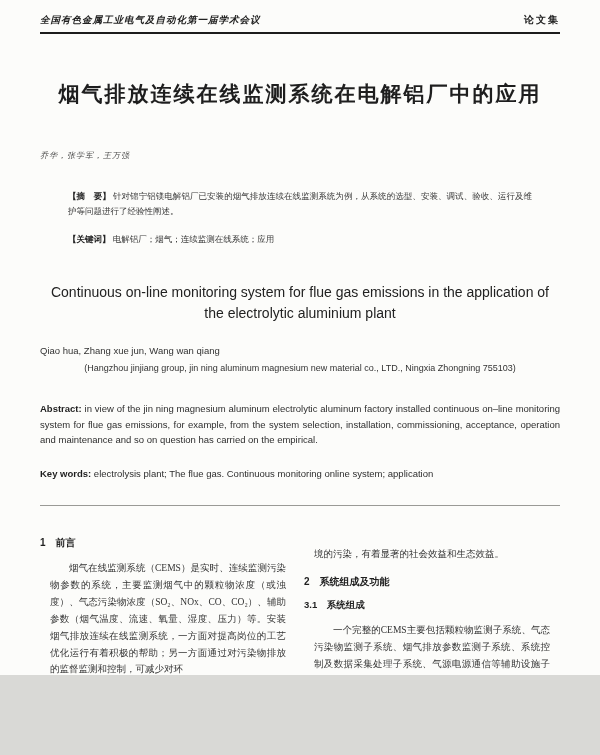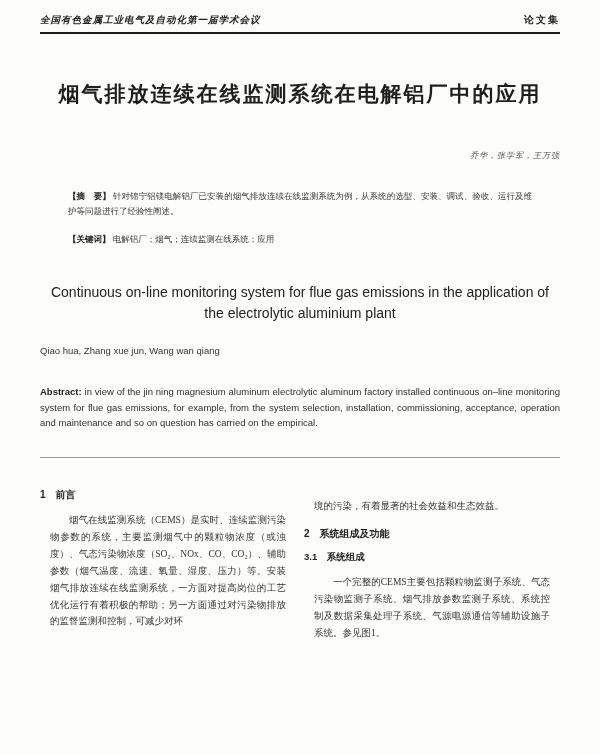--- a/index.html
+++ b/index.html
@@ -1,19 +1,19 @@
 <!DOCTYPE html>
 <html><head>
 <meta charset="utf-8">
 <style>
   html, body { margin: 0; padding: 0; background: #d9d9d6; }
   .page {
     position: relative;
     width: 600px;
-    height: 755px;
+    height: 675px;
     margin: 0 auto;
     background: #fcfcfa;
     color: #2b2b2b;
     overflow: hidden;
     box-sizing: border-box;
     padding: 0 40px;
     font-family: "Liberation Serif", serif;
   }
 
   
@@ -46,21 +46,21 @@
     margin-top: 46px;
     text-align: center;
     font-family: "Liberation Sans", sans-serif;
     font-weight: bold;
     font-size: 21px;
     letter-spacing: 2px;
     color: #1e1e1e;
   }
   .authors-zh {
     margin-top: 42px;
-    text-align: right;
+    text-align: left;
     font-size: 8px;
     font-style: italic;
     color: #4a4a4a;
     letter-spacing: 1px;
   }
   .affiliation-zh {
     margin-top: 5px;
     text-align: center;
     font-size: 8.5px;
     color: #3d3d3d;
@@ -184,25 +184,29 @@
 
   <p class="keywords-zh">
     <span class="lbl">【关键词】</span>
     <span>电解铝厂；烟气；连续监测在线系统；应用</span>
   </p>
 
   <div class="title-en">Continuous on-line monitoring system for flue gas emissions in the application of the electrolytic aluminium plant</div>
 
   <div class="authors-en">Qiao hua,  Zhang xue jun,  Wang wan qiang</div>
 
+  <div class="affiliation-en">(Hangzhou jinjiang group, jin ning aluminum magnesium new material co., LTD., Ningxia Zhongning 755103)</div>
 
   <p class="abstract-en">
     <span class="lbl">Abstract:</span><span> in view of the jin ning magnesium aluminum electrolytic aluminum factory installed continuous on–line monitoring system for flue gas emissions, for example, from the system selection, installation, commissioning, acceptance, operation and maintenance and so on question has carried on the empirical.</span>
   </p>
 
+  <p class="keywords-en">
+    <span class="lbl">Key words:</span><span> electrolysis plant; The flue gas. Continuous monitoring online system; application</span>
+  </p>
 
   <hr class="divider">
 
   <div class="body-cols">
     <div class="col">
       <div class="sec-heading">1　前言</div>
       <p class="body-para">烟气在线监测系统（CEMS）是实时、连续监测污染物参数的系统，主要监测烟气中的颗粒物浓度（或浊度）、气态污染物浓度（SO₂、NOx、CO、CO₂）、辅助参数（烟气温度、流速、氧量、湿度、压力）等。安装烟气排放连续在线监测系统，一方面对提高岗位的工艺优化运行有着积极的帮助；另一方面通过对污染物排放的监督监测和控制，可减少对环</p>
     </div>
     <div class="col">
       <p class="body-para cont">境的污染，有着显著的社会效益和生态效益。</p>

